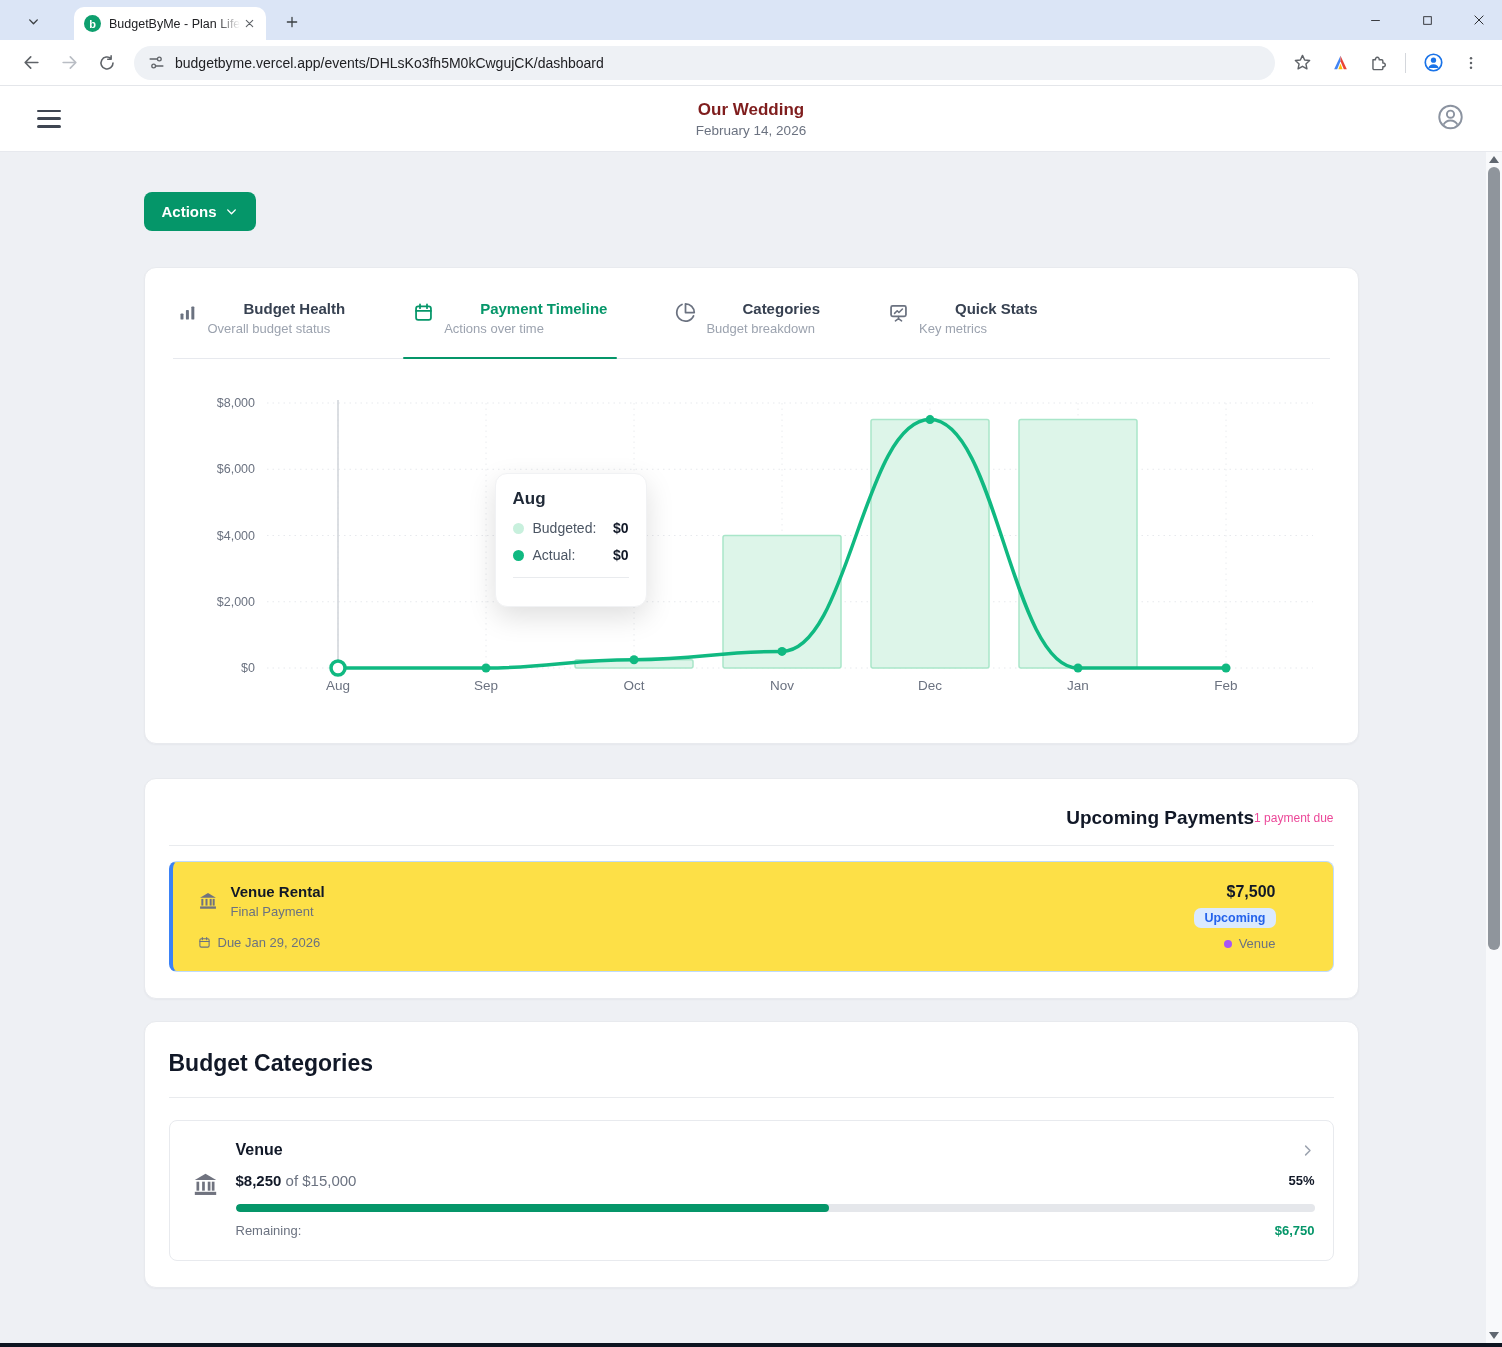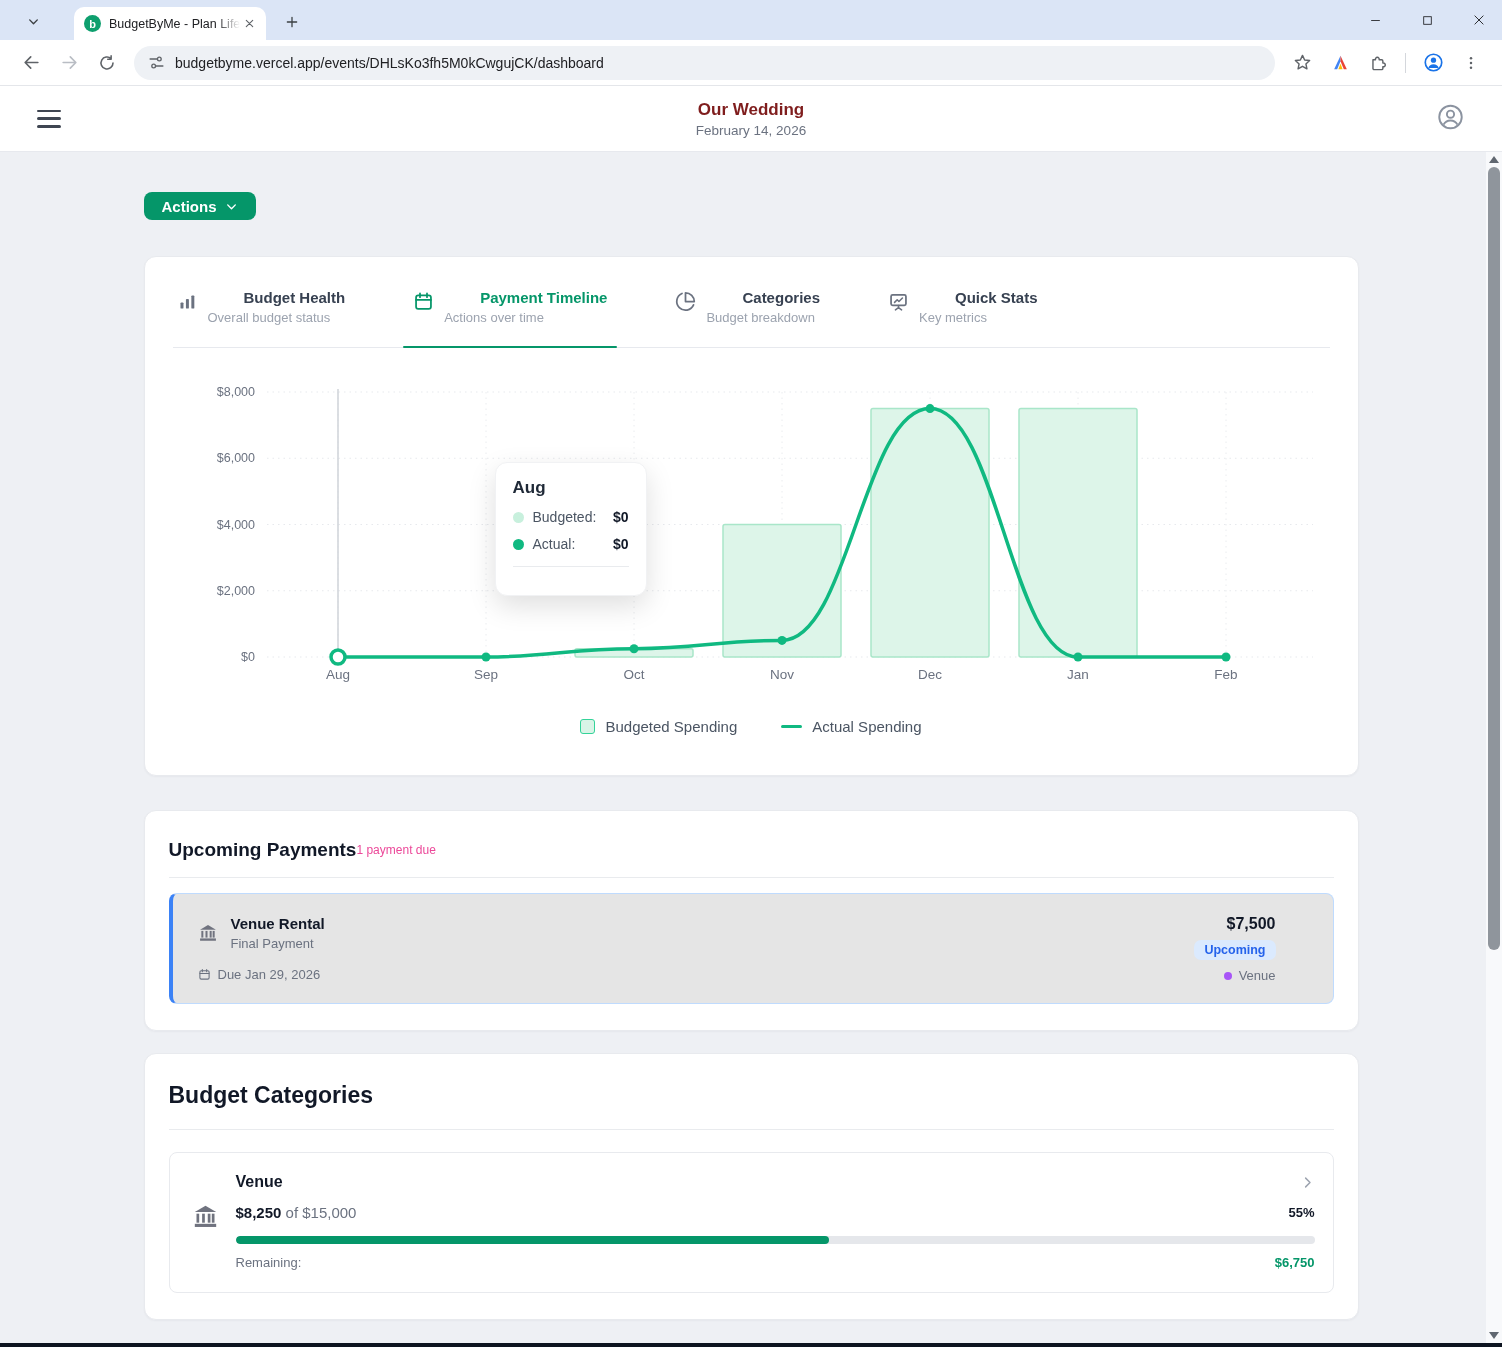--- a/index.html
+++ b/index.html
@@ -31,21 +31,21 @@
   .header-title { font-size:17px; font-weight:bold; color:#7f1d1d; }
   .header-date { font-size:13.5px; color:#6b7280; margin-top:3px; }
   .header-avatar { position:absolute; right:38px; top:50%; transform:translateY(-50%); cursor:pointer; }
 
   
   .page { padding-top:38px; }
   .container { width:1215px; margin:0 auto; }
   .page-head { display:flex; justify-content:space-between; align-items:flex-start; }
   .page-title { font-size:34px; font-weight:800; color:#111827; letter-spacing:-0.5px; }
   .page-subtitle { font-size:16px; color:#4b5563; margin-top:11px; }
-  .actions-btn { margin-top:2px; background:#059669; color:#fff; border:none; font-family:inherit; font-size:15px; font-weight:bold; padding:0 18px; height:28px; border-radius:8px; display:flex; align-items:center; gap:8px; cursor:pointer; }
+  .actions-btn { margin-top:2px; background:#059669; color:#fff; border:none; font-family:inherit; font-size:15px; font-weight:bold; padding:0 18px; height:39px; border-radius:8px; display:flex; align-items:center; gap:8px; cursor:pointer; }
 
   .card { background:#ffffff; border:1px solid #e8eaee; border-radius:12px; box-shadow:0 1px 2px rgba(16,24,40,.04); }
   .chart-card { margin-top:36px; padding:30px 28px 40px; }
 
   
   .tabs { display:flex; border-bottom:1px solid #e7e9ee; }
   .tab-item { display:flex; align-items:flex-start; gap:10px; padding:2px 4px 22px; margin-right:60px; cursor:pointer; position:relative; }
   .tab-item .ticon { margin-top:2px; }
   .tab-label { font-size:15px; font-weight:bold; color:#374151;padding-left:36px; }
   .tab-sublabel { font-size:13px; color:#9ca3af; margin-top:4px; }
@@ -64,25 +64,25 @@
   .tt-divider { height:1px; background:#e9ebee; margin-top:14px; }
   .tt-footer-space { height:12px; }
 
   .legend { display:flex; justify-content:center; gap:44px; margin-top:26px; align-items:center; }
   .legend-item { display:flex; align-items:center; gap:10px; font-size:15px; color:#4b5563; }
   .legend-swatch { width:15px; height:15px; border-radius:3px; background:#d9f4e7; border:1.5px solid #34d399; }
   .legend-dash { width:21px; height:3.5px; border-radius:2px; background:#10b981; }
 
   
   .upcoming-card { margin-top:34px; padding:28px 24px 26px; }
-  .card-head { display:flex; justify-content:flex-start; align-items:center; padding:0 0 16px; }
+  .card-head { display:flex; justify-content:flex-end; align-items:center; padding:0 0 16px; }
   .card-title-sm { font-size:19px; font-weight:bold; color:#111827; }
   .due-count { font-size:12px; color:#ec4899; }
   .card-divider { height:1px; background:#e9ebee; }
-  .payment-item { margin-top:15px; border:1px solid #bfdbfe; border-left:4px solid #3b82f6; border-radius:8px; background:#e5e5e5; padding:21px 57px 20px 25px; display:flex; justify-content:space-between; cursor:pointer; }
+  .payment-item { margin-top:15px; border:1px solid #bfdbfe; border-left:4px solid #3b82f6; border-radius:8px; background:#fde047; padding:21px 57px 20px 25px; display:flex; justify-content:space-between; cursor:pointer; }
   .pay-left .pay-top { display:flex; align-items:center; gap:13px; }
   .pay-name { font-size:15px; font-weight:bold; color:#111827; }
   .pay-sub { font-size:13px; color:#6b7280; margin-top:4px; }
   .pay-due { display:flex; align-items:center; gap:7px; font-size:13px; color:#6b7280; margin-top:16px; }
   .pay-right { text-align:right; display:flex; flex-direction:column; align-items:flex-end; }
   .pay-amount { font-size:16px; font-weight:bold; color:#111827; }
   .pay-badge { margin-top:7px; background:#dbeafe; color:#2563eb; font-size:12.5px; font-weight:bold; padding:3px 10px; border-radius:7px; }
   .pay-cat { margin-top:8px; display:flex; align-items:center; gap:7px; font-size:13px; color:#6b7280; }
   .cat-dot { width:8px; height:8px; border-radius:50%; background:#a855f7; }
 
@@ -341,30 +341,20 @@
           <div class="tt-row">
             <span class="tt-dot" id="tt-dot-actual" style="background: rgb(16, 185, 129);"></span>
             <span>Actual:</span>
             <span class="tt-value">$0</span>
           </div>
           <div class="tt-divider"></div>
           <div class="tt-footer-space"></div>
         </div>
       </div>
 
-      <div class="legend">
-        <span class="legend-item">
-            <span class="legend-swatch"></span>
-            <span>Budgeted Spending</span>
-          </span>
-        <span class="legend-item">
-            <span class="legend-dash"></span>
-            <span>Actual Spending</span>
-          </span>
-      </div>
     </div>
 
     <div class="card upcoming-card">
       <div class="card-head">
         <div class="card-title-sm">Upcoming Payments</div>
         <div class="due-count">1 payment due</div>
       </div>
       <div class="card-divider"></div>
       <div class="payment-item">
         <div class="pay-left">

